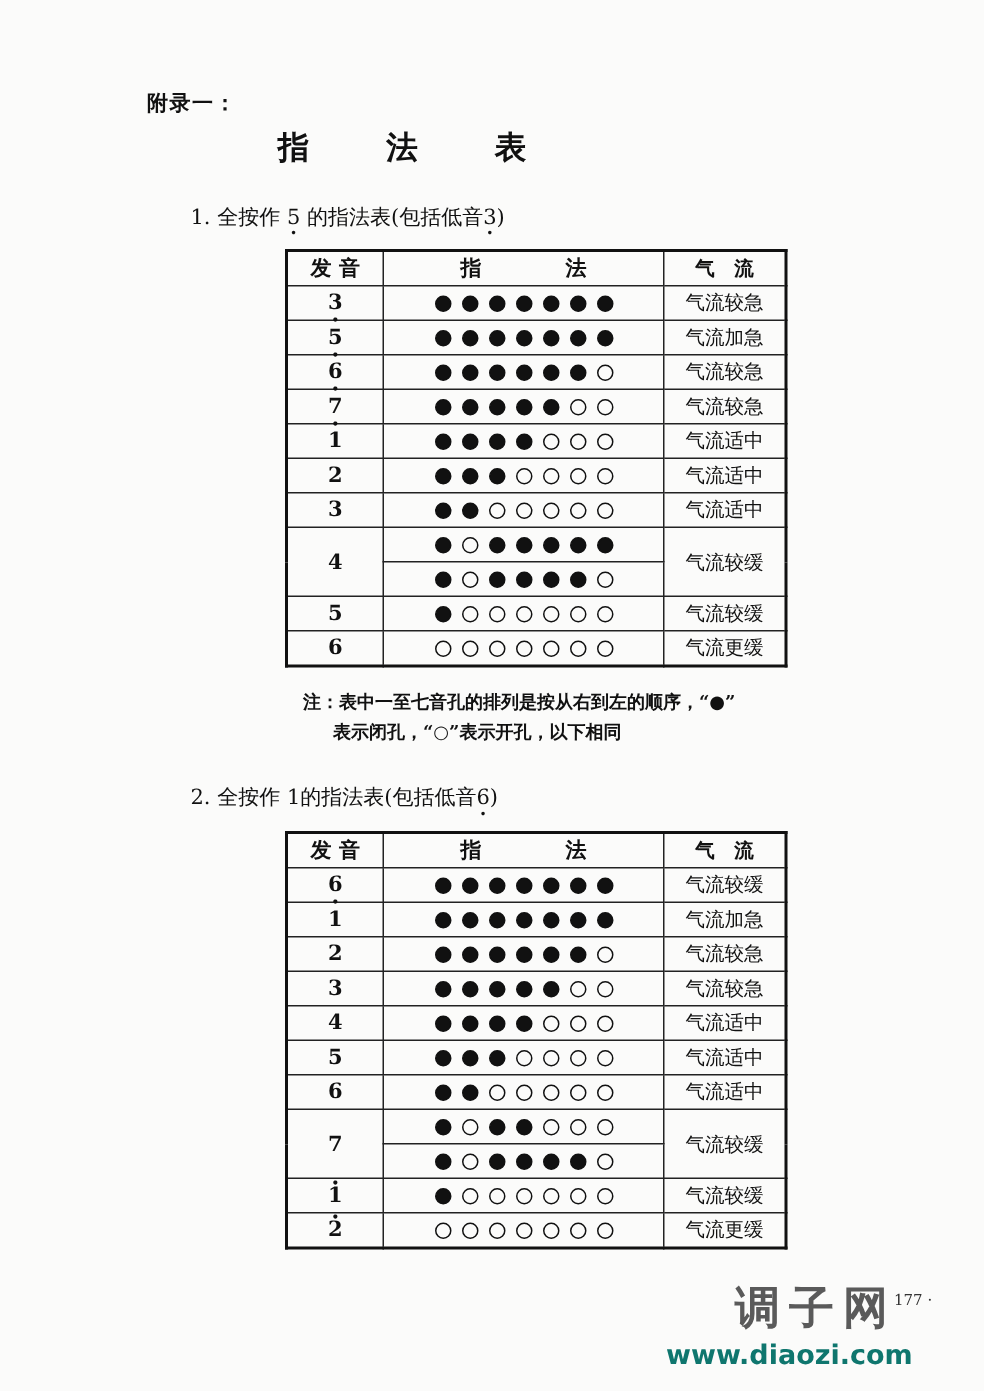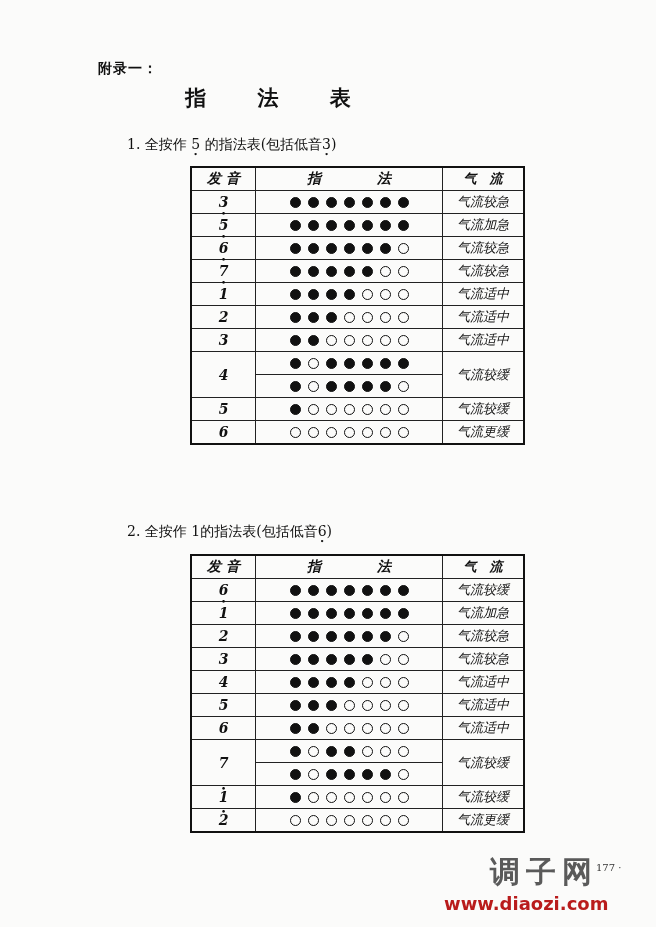--- a/index.html
+++ b/index.html
@@ -7,34 +7,34 @@
          font-family:"DejaVu Serif", serif; color:#111; }
   .abs { position:absolute; }
   .appendix { left:98px; top:60px; font-size:14px; font-weight:bold; letter-spacing:1px;text-align:right; }
   .title { left:0; width:536px; top:84px; text-align:center; font-size:21px; font-weight:bold; }
   .title span { display:inline-block; margin:0 22px; }
   .caption { font-size:14px; }
   .dotnote { position:relative; display:inline-block; }
   .dotnote .d { position:absolute; left:50%; transform:translateX(-50%); font-size:8px; line-height:1; }
   .dotnote .d.below { bottom:-7px; }
   .dotnote .d.above { top:-5px; }
-  table.ft { position:absolute; border-collapse:collapse; border:2px solid #111; font-size:14px;font-style:italic; }
+  table.ft { position:absolute; border-collapse:collapse; border:2px solid #111; font-size:14px; }
   table.ft td, table.ft th { border:1px solid #222; padding:0; text-align:center; height:22px; }
   table.ft th { font-weight:bold; font-size:14px; height:22px; }
   table.ft .note-col { width:63px; font-weight:bold; }
   table.ft .fing-col { width:186px; }
   table.ft .air-col { width:80px; font-size:13px; }
   .holes { display:flex; justify-content:center; gap:7px; }
   .hole { width:11px; height:11px; border-radius:50%; box-sizing:border-box; border:1px solid #111; }
   .hole.closed { background:#111; }
   .hole.open { background:transparent; }
   .footnote { left:222px; top:458px; font-size:12px; line-height:20px; font-weight:bold; }
   .watermark-cn { left:490px; top:852px; font-size:30px; font-weight:bold; color:#5a5a5a;
                   font-family:"DejaVu Sans", sans-serif; letter-spacing:6px; }
-  .watermark-url { left:444px; top:893px; font-size:18px; font-weight:bold; color:#b91c1c;
+  .watermark-url { left:444px; top:893px; font-size:18px; font-weight:bold; color:#0f766e;
                    font-family:"DejaVu Sans", sans-serif; }
   .pagenum { left:596px; top:862px; font-size:10px; color:#333; }
 </style>
 </head>
 <body>
 
 <div class="abs appendix">附录一：</div>
 
 <div class="abs title">
   <span>指</span>
@@ -217,20 +217,22 @@
             <span class="hole open"></span>
             <span class="hole open"></span>
           </div>
         </td>
         <td class="air-col" rowspan="1">气流更缓</td>
       </tr>
     </tbody>
 </table>
 
 <div class="abs footnote">
+  <div style="margin-left:-20px;">注：表中一至七音孔的排列是按从右到左的顺序，“●”</div>
+  <div>表示闭孔，“○”表示开孔，以下相同</div>
 </div>
 
 <div class="abs caption" style="left:127px; top:523px;">
   <span>2. 全按作 1的指法表(包括低音</span><span class="dotnote"><span>6</span><span class="d below">•</span></span><span>)</span>
 </div>
 
 <table class="ft" id="t2" style="left:190px; top:554px;">
   <thead>
     <tr>
       <th class="note-col">发 音</th>

